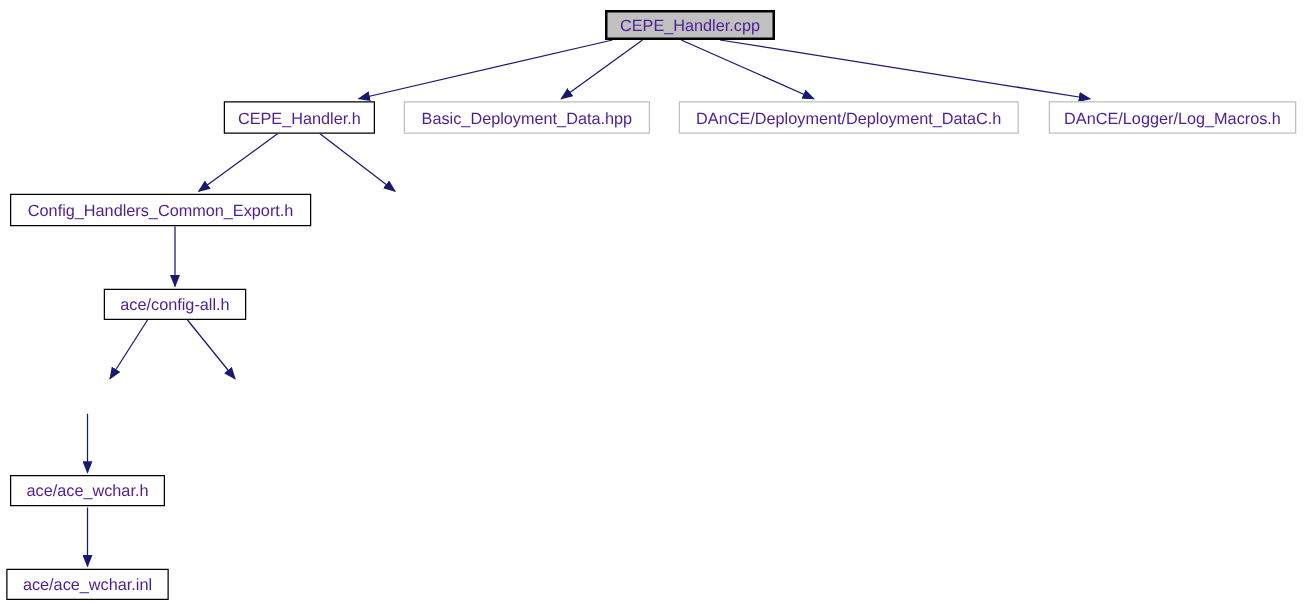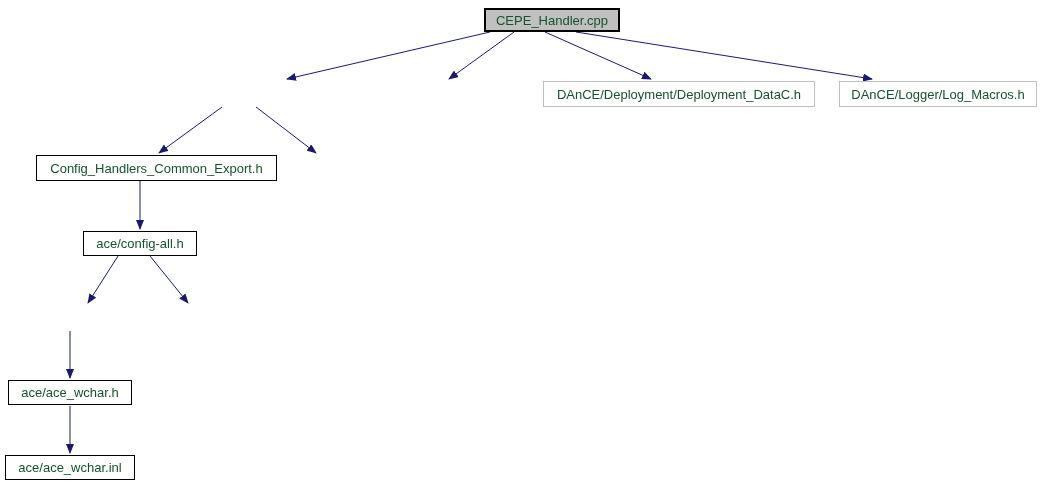--- a/index.html
+++ b/index.html
@@ -10,21 +10,21 @@
     font-family:"Liberation Sans", sans-serif;
     overflow:hidden;
   }
   #edges{position:absolute;left:0;top:0;width:1044px;height:485px;z-index:1;}
   .node{
     position:absolute;z-index:2;
     display:flex;align-items:center;justify-content:center;
     box-sizing:border-box;
     background:#ffffff;
     border:1px solid #000000;
-    color:#14532d;
+    color:#4c1d95;
     font-size:13px;line-height:1;white-space:nowrap;
     cursor:default;
   }
   .node.doc{cursor:pointer;}
   .node.undoc{border-color:#bfbfbf;}
   .node.root{background:#c0c0c0;border:2px solid #000000;}
   .edge{stroke:#191970;stroke-width:1;fill:none;}
 </style>
 </head>
 <body>
@@ -45,27 +45,29 @@
     <line class="edge" x1="256" y1="107" x2="316" y2="153" marker-end="url(#arrow)"></line>
     <line class="edge" x1="140" y1="181" x2="140" y2="229" marker-end="url(#arrow)"></line>
     <line class="edge" x1="118" y1="256" x2="88" y2="303" marker-end="url(#arrow)"></line>
     <line class="edge" x1="150" y1="256" x2="188" y2="303" marker-end="url(#arrow)"></line>
     <line class="edge" x1="70" y1="331" x2="70" y2="378" marker-end="url(#arrow)"></line>
     <line class="edge" x1="70" y1="406" x2="70" y2="453" marker-end="url(#arrow)"></line>
   </svg>
 
   <div class="node root" style="left:484px;top:8px;width:136px;height:24px">CEPE_Handler.cpp</div>
 
+  <div class="node doc" style="left:179px;top:81px;width:121px;height:26px">CEPE_Handler.h</div>
 
+  <div class="node undoc" style="left:323px;top:81px;width:197px;height:26px">Basic_Deployment_Data.hpp</div>
 
   <div class="node undoc" style="left:839px;top:81px;width:198px;height:26px">DAnCE/Logger/Log_Macros.h</div>
 
   <div class="node undoc" style="left:543px;top:81px;width:272px;height:26px">DAnCE/Deployment/Deployment_DataC.h</div>
 
-  <div class="node doc" style="left:36px;top:155px;width:241px;height:26px">Config_Handlers_Common_Export.h</div>
+  <div class="node doc" style="left:8px;top:155px;width:241px;height:26px">Config_Handlers_Common_Export.h</div>
 
 
   <div class="node doc" style="left:83px;top:231px;width:114px;height:25px">ace/config-all.h</div>
 
 
 
   <div class="node doc" style="left:5px;top:455px;width:130px;height:25px">ace/ace_wchar.inl</div>
 
   <div class="node doc" style="left:8px;top:380px;width:124px;height:25px">ace/ace_wchar.h</div>
 

